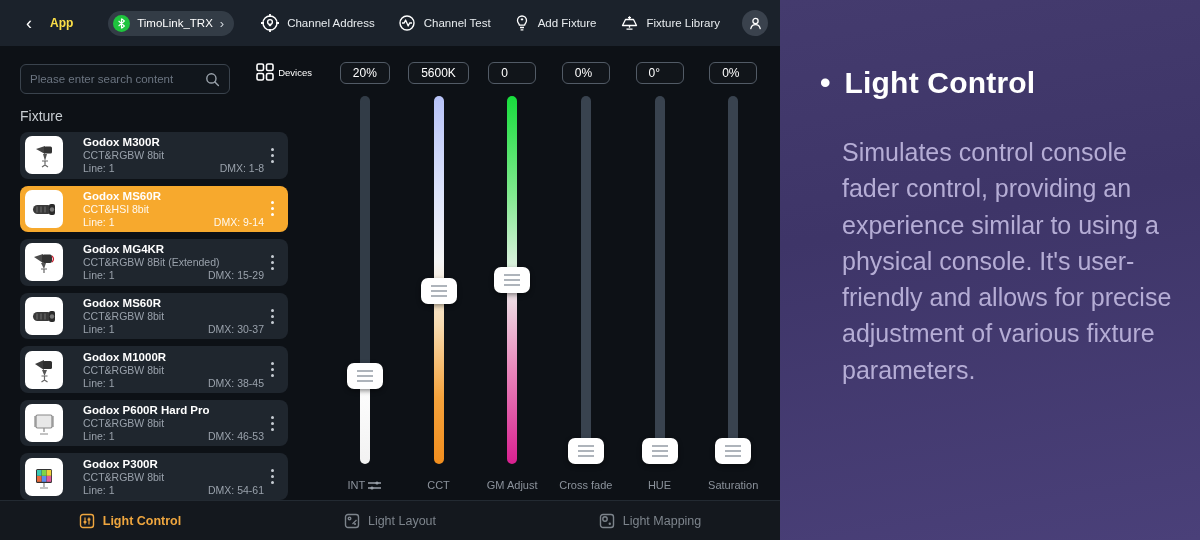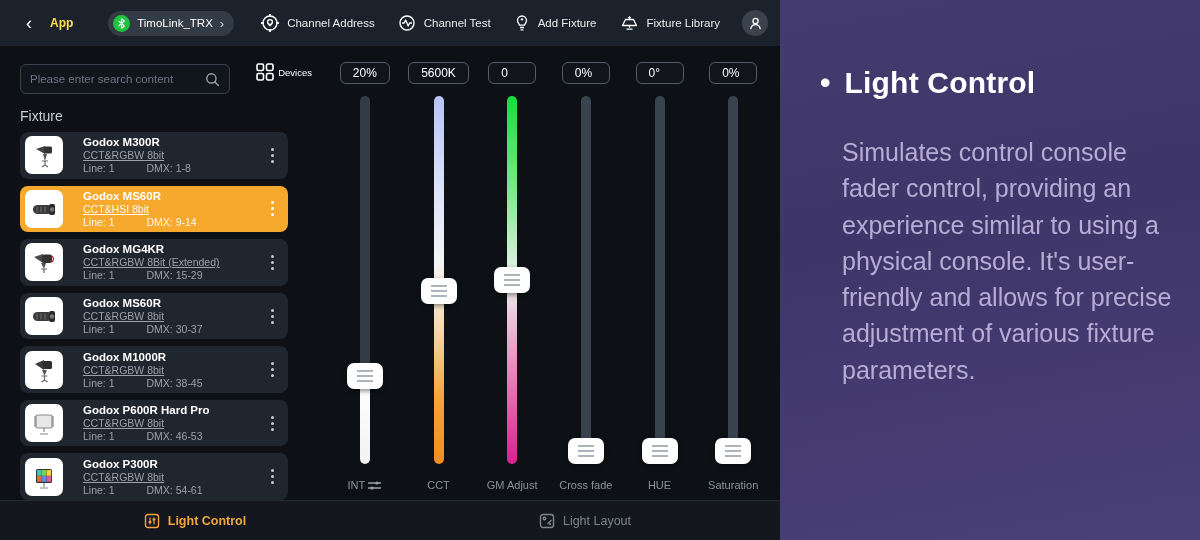--- a/index.html
+++ b/index.html
@@ -34,22 +34,22 @@
   .search-box input::placeholder { color:#6b7480; }
   .devices-col { display:flex; flex-direction:row; align-items:center; gap:3px; cursor:pointer; margin-top:-2px; }
   .devices-col .lbl { color:#fff; font-size:9.5px; }
   .section-label { color:#c8cdd2; font-size:14px; margin:14px 0 8px; }
   .fixture-list { display:flex; flex-direction:column; gap:7px; overflow:hidden; }
   .fixture-item { width:268px; height:48px; background:#1f262e; border-radius:8px; display:flex; align-items:center; padding:0 8px 0 5px; cursor:pointer; }
   .fixture-item.selected { background:#f7a92d; }
   .thumb { width:38px; height:38px; background:#fff; border-radius:7px; flex:none; display:flex; align-items:center; justify-content:center; overflow:hidden; }
   .fx-meta { flex:1; margin-left:20px; min-width:0; }
   .fx-name { color:#fff; font-size:11.5px; font-weight:700; line-height:14px; white-space:nowrap; }
-  .fx-mode { color:#99a1ab; font-size:10.5px; line-height:13px; white-space:nowrap;text-decoration:underline; }
-  .fx-line-row { display:flex; gap:32px; }
+  .fx-mode { color:#99a1ab; font-size:10.5px; line-height:13px; white-space:nowrap; }
+  .fx-line-row { display:flex; gap:18px;justify-content:space-between; }
   .fx-line, .fx-dmx { color:#99a1ab; font-size:10.5px; line-height:13px; white-space:nowrap; }
   .fixture-item.selected .fx-mode, .fixture-item.selected .fx-line, .fixture-item.selected .fx-dmx { color:rgba(255,255,255,0.92); }
   .kebab { width:16px; display:flex; flex-direction:column; align-items:center; gap:3px; cursor:pointer; padding:4px 2px; }
   .kebab i { width:3px; height:3px; border-radius:50%; background:#c6ccd3; }
   .fixture-item.selected .kebab i { background:#fff; }
 
   
   .fader-panel { flex:1; display:flex; padding:16px 10px 0 16px; }
   .fader-col { flex:1; display:flex; flex-direction:column; align-items:center; }
   .val-box { min-width:48px; padding:3px 12px; border:1px solid #525b66; border-radius:6px; color:#fff; font-size:12px; text-align:left; background:rgba(255,255,255,0.02); cursor:pointer; }
@@ -470,20 +470,30 @@
         <span>
           <svg width="16" height="16" viewBox="0 0 16 16" fill="none" stroke="#7d848c" stroke-width="1.4">
               <rect x="1.5" y="1.5" width="13" height="13" rx="2.5"></rect>
               <circle cx="5.5" cy="5.5" r="1.3"></circle>
               <path d="M8.5 11 l4-4" stroke-width="1.2"></path>
               <circle cx="11" cy="11" r="1.1" fill="#7d848c" stroke="none"></circle>
             </svg>
         </span>
         <span class="tlbl">Light Layout</span>
       </div>
+      <div class="tab">
+        <span>
+          <svg width="16" height="16" viewBox="0 0 16 16" fill="none" stroke="#7d848c" stroke-width="1.4">
+              <rect x="1.5" y="1.5" width="13" height="13" rx="2.5"></rect>
+              <circle cx="6" cy="6" r="2.2"></circle>
+              <circle cx="10.8" cy="10.8" r="1.2" fill="#7d848c" stroke="none"></circle>
+            </svg>
+        </span>
+        <span class="tlbl">Light Mapping</span>
+      </div>
     </div>
 
   </div>
 
   <div class="info-panel">
     <div class="info-head">
       <span class="bullet">•</span>
       <span class="info-title">Light Control</span>
     </div>
     <div class="info-body">Simulates control console fader control, providing an experience similar to using a physical console. It's user-friendly and allows for precise adjustment of various fixture parameters.</div>

